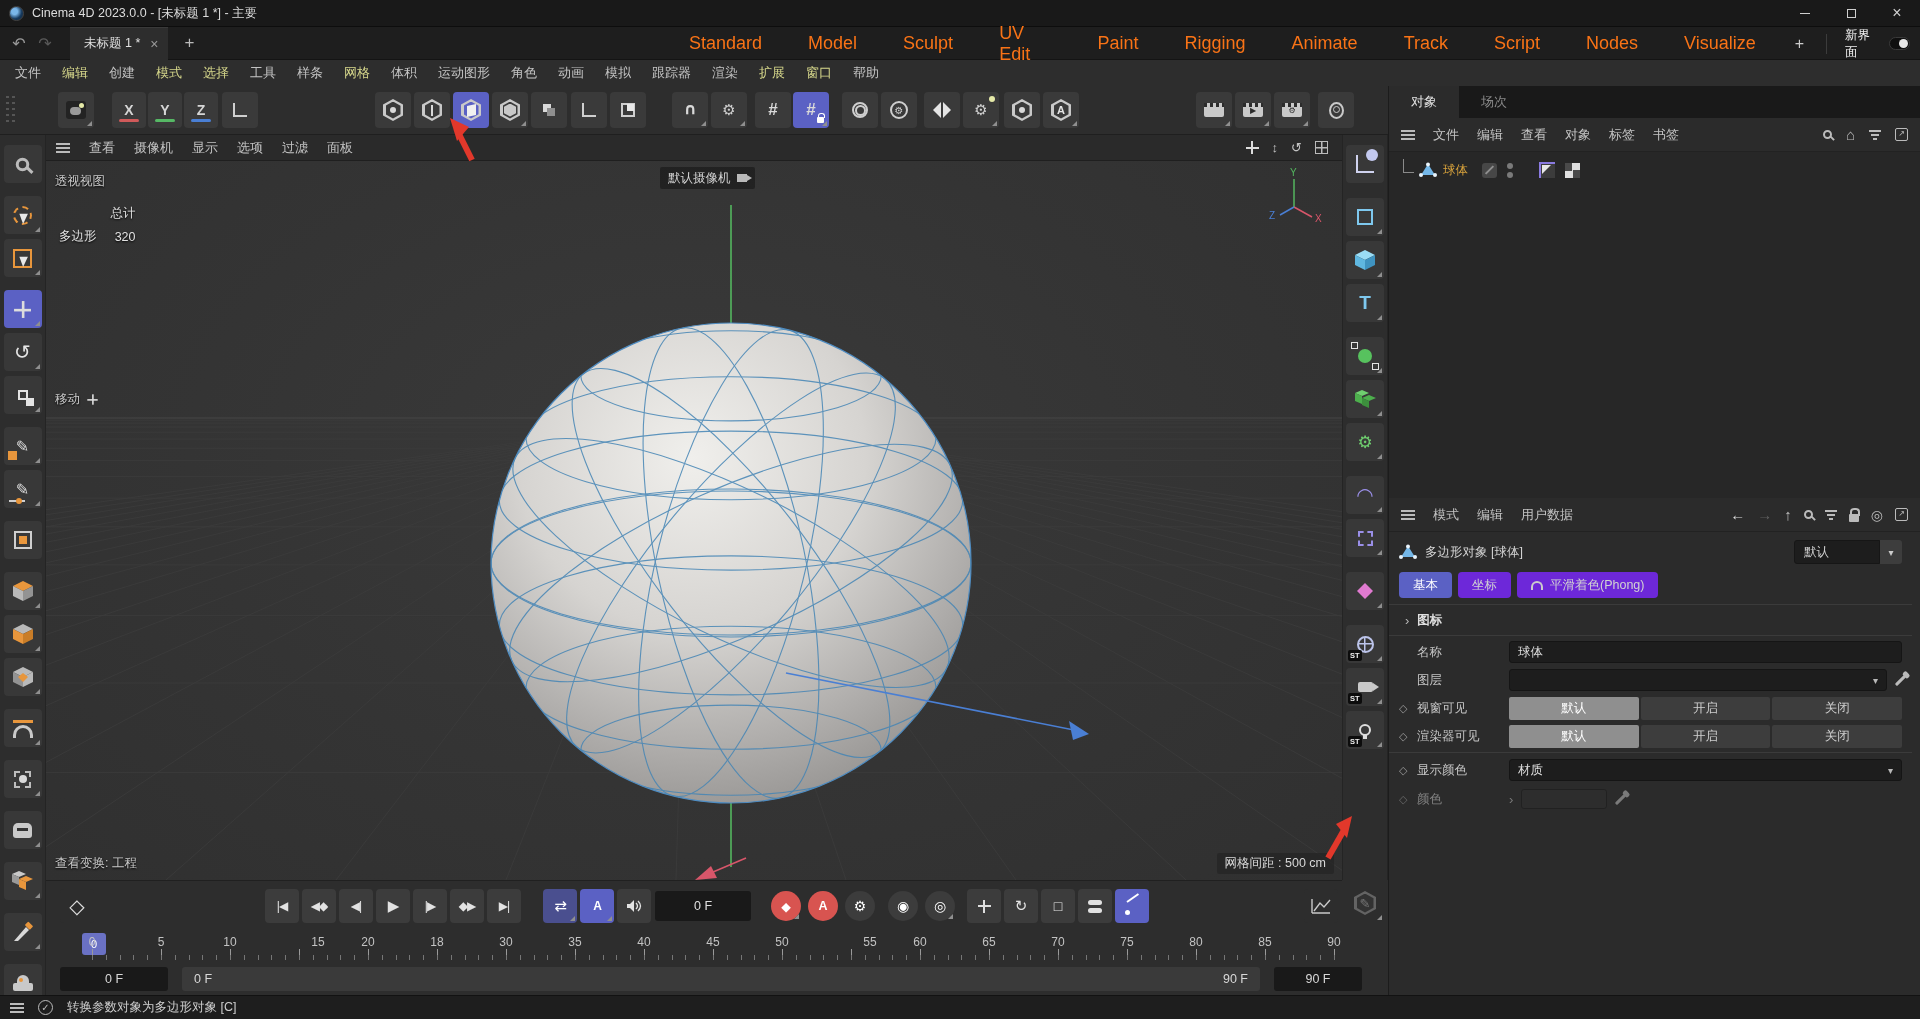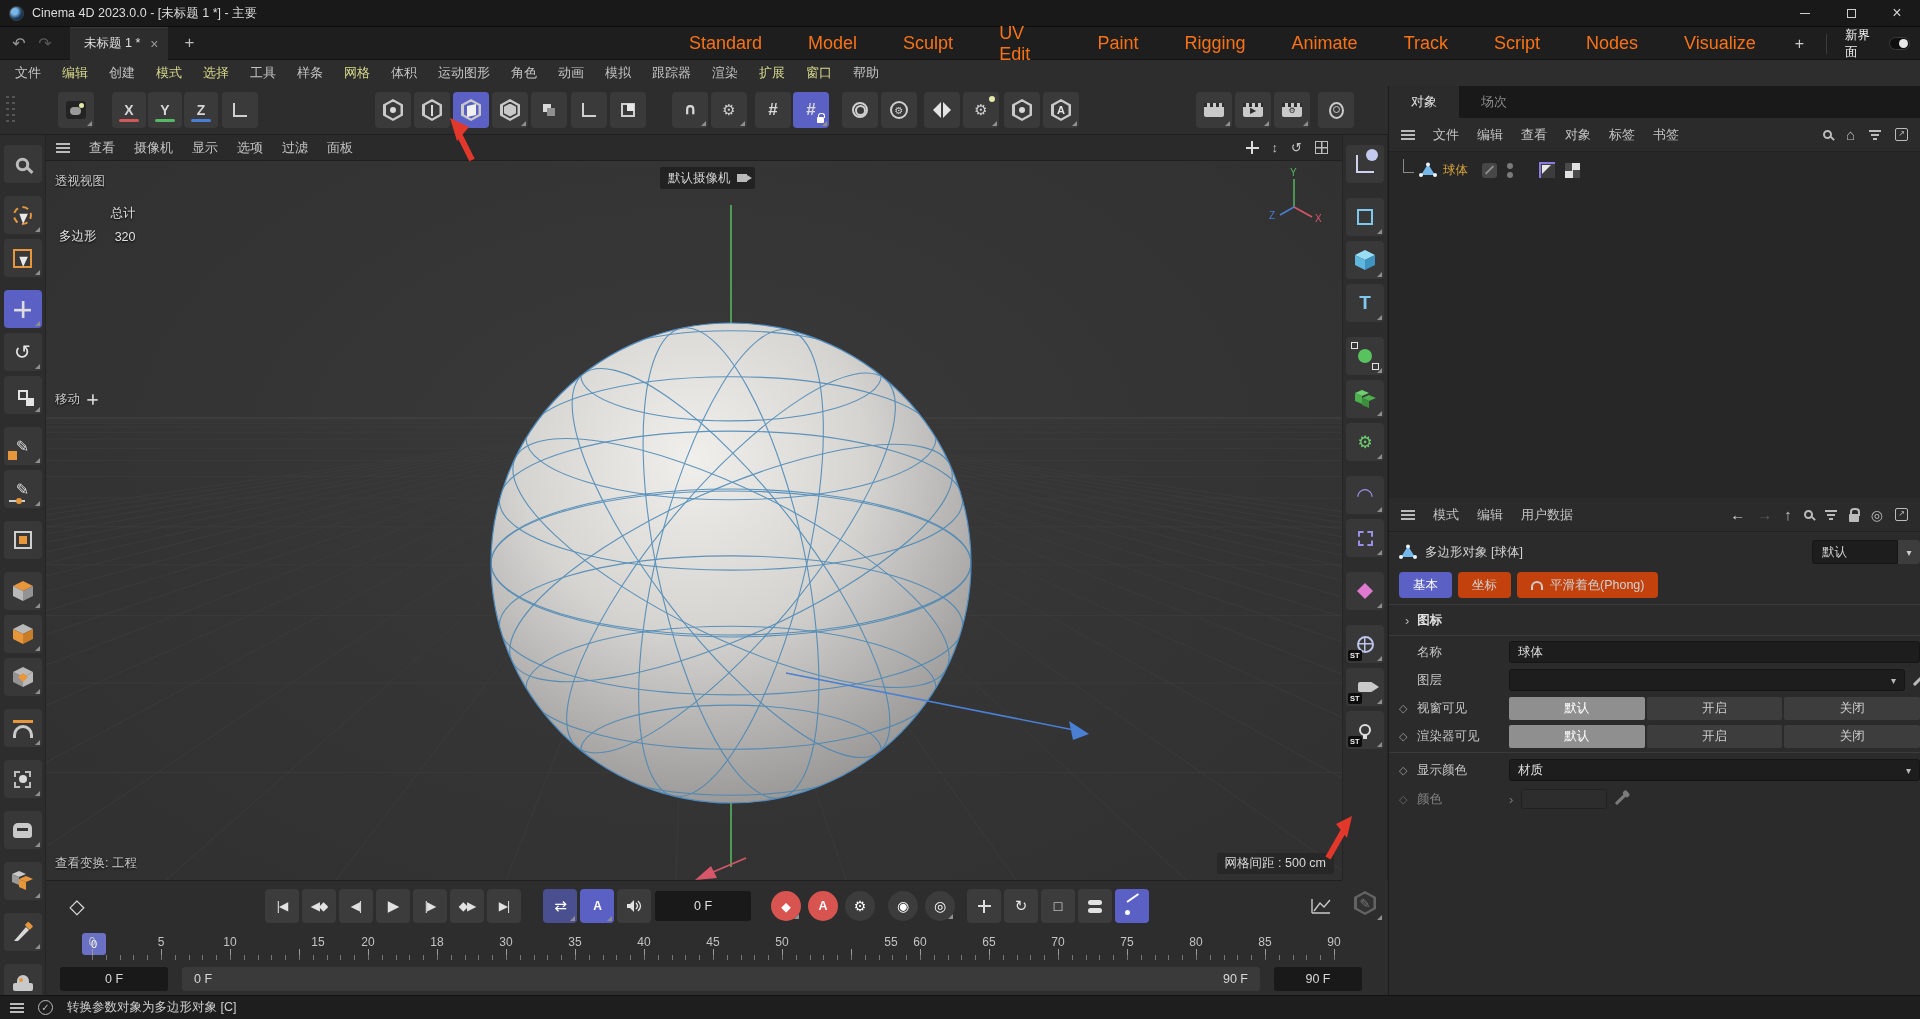--- a/index.html
+++ b/index.html
@@ -178,29 +178,29 @@
 .obj-row{display:flex;align-items:center;height:24px}
 .tree-elbow{width:11px;height:14px;border-left:1px solid #8a8a8a;border-bottom:1px solid #8a8a8a;margin:-8px 5px 0 4px}
 .obj-name{color:#d9a33c;margin-left:6px}
 .i-slashbox{width:15px;height:15px;border-radius:3px;background:#474747;position:relative;margin-left:14px}
 .i-slashbox::after{content:"";position:absolute;left:2px;top:6px;width:11px;height:2px;background:#8f8f8f;transform:rotate(-45deg)}
 .vis-dots{display:flex;flex-direction:column;gap:3px;margin-left:10px}
 .vis-dots i{width:6px;height:6px;border-radius:50%;background:#7a7a7a}
 .tag-phong{width:16px;height:16px;background:#3c3c3c;border-left:2px solid #8a7ae0;border-top:2px solid #8a7ae0;position:relative;margin-left:26px}
 .tag-phong::after{content:"";position:absolute;left:1px;top:1px;border-top:9px solid #e8e8e8;border-right:9px solid transparent}
 .tag-uvw{width:15px;height:15px;margin-left:10px;background:conic-gradient(#e0e0e0 25%,#4a4a4a 0 50%,#e0e0e0 0 75%,#4a4a4a 0)}
-.am-body{padding:4px 0 0 10px;font-size:12.5px}
+.am-body{padding:4px 18px 0 10px;font-size:12.5px}
 .am-row{display:flex;align-items:center;height:28px}
 .am-objline{display:flex;align-items:center;height:32px;gap:8px}
 .am-title{color:#d5d5d5}
 .preset{margin-left:auto;display:flex;height:24px}
 .preset .val{width:86px;background:#1d1d1d;border:1px solid #161616;border-radius:3px 0 0 3px;display:flex;align-items:center;padding-left:9px;color:#cfcfcf}
 .preset .arr{width:22px;background:#3d3d3d;border-radius:0 3px 3px 0;display:flex;align-items:center;justify-content:center;color:#ccc;font-size:10px}
 .am-tabs{display:flex;gap:6px;height:26px;margin:4px 0 6px}
-.am-tab{padding:0 14px;background:#c2410c;border-radius:4px;display:flex;align-items:center;color:#d2d2d2}
+.am-tab{padding:0 14px;background:#6d28d9;border-radius:4px;display:flex;align-items:center;color:#d2d2d2}
 .am-tab.active{background:#5b61c4;color:#fff}
 .i-dome{width:12px;height:9px;border:2px solid #ccc;border-bottom:none;border-radius:7px 7px 0 0;display:inline-block;margin-right:7px}
 .am-section{color:#e2e2e2;font-weight:bold;height:26px;display:flex;align-items:center}
 .am-hr{border-top:1px solid #3b3b3b;margin:2px -10px}
 .dcol{width:18px;color:#9a9a9a;text-align:left;font-size:11px}
 .lcol{width:92px;color:#c5c5c5}
 .field{flex:1;height:22px;background:#1d1d1d;border:1px solid #151515;border-radius:3px;display:flex;align-items:center;padding:0 8px;color:#dedede}
 .field .fdrop{margin-left:auto;color:#b9b9b9;font-size:10px}
 .seg{display:flex;gap:2px;flex:1}
 .seg>div{flex:1;height:23px;display:flex;align-items:center;justify-content:center;background:#3d3d3d;color:#d0d0d0;border-radius:2px}
@@ -947,21 +947,21 @@
           <span style="left: 101px;">5</span>
           <span style="left: 170px;">10</span>
           <span style="left: 239px; margin-left: 19px;">15</span>
           <span style="left: 308px;">20</span>
           <span style="left: 377px;">18</span>
           <span style="left: 446px;">30</span>
           <span style="left: 515px;">35</span>
           <span style="left: 584px;">40</span>
           <span style="left: 653px;">45</span>
           <span style="left: 722px;">50</span>
-          <span style="left: 831px;">55</span>
+          <span style="left: 810px;">55</span>
           <span style="left: 860px;">60</span>
           <span style="left: 929px;">65</span>
           <span style="left: 998px;">70</span>
           <span style="left: 1067px;">75</span>
           <span style="left: 1136px;">80</span>
           <span style="left: 1205px;">85</span>
           <span style="left: 1274px;">90</span>
         </div>
       <div class="ticks-b"></div>
       <div class="ticks-a" style="top:22px"></div>

